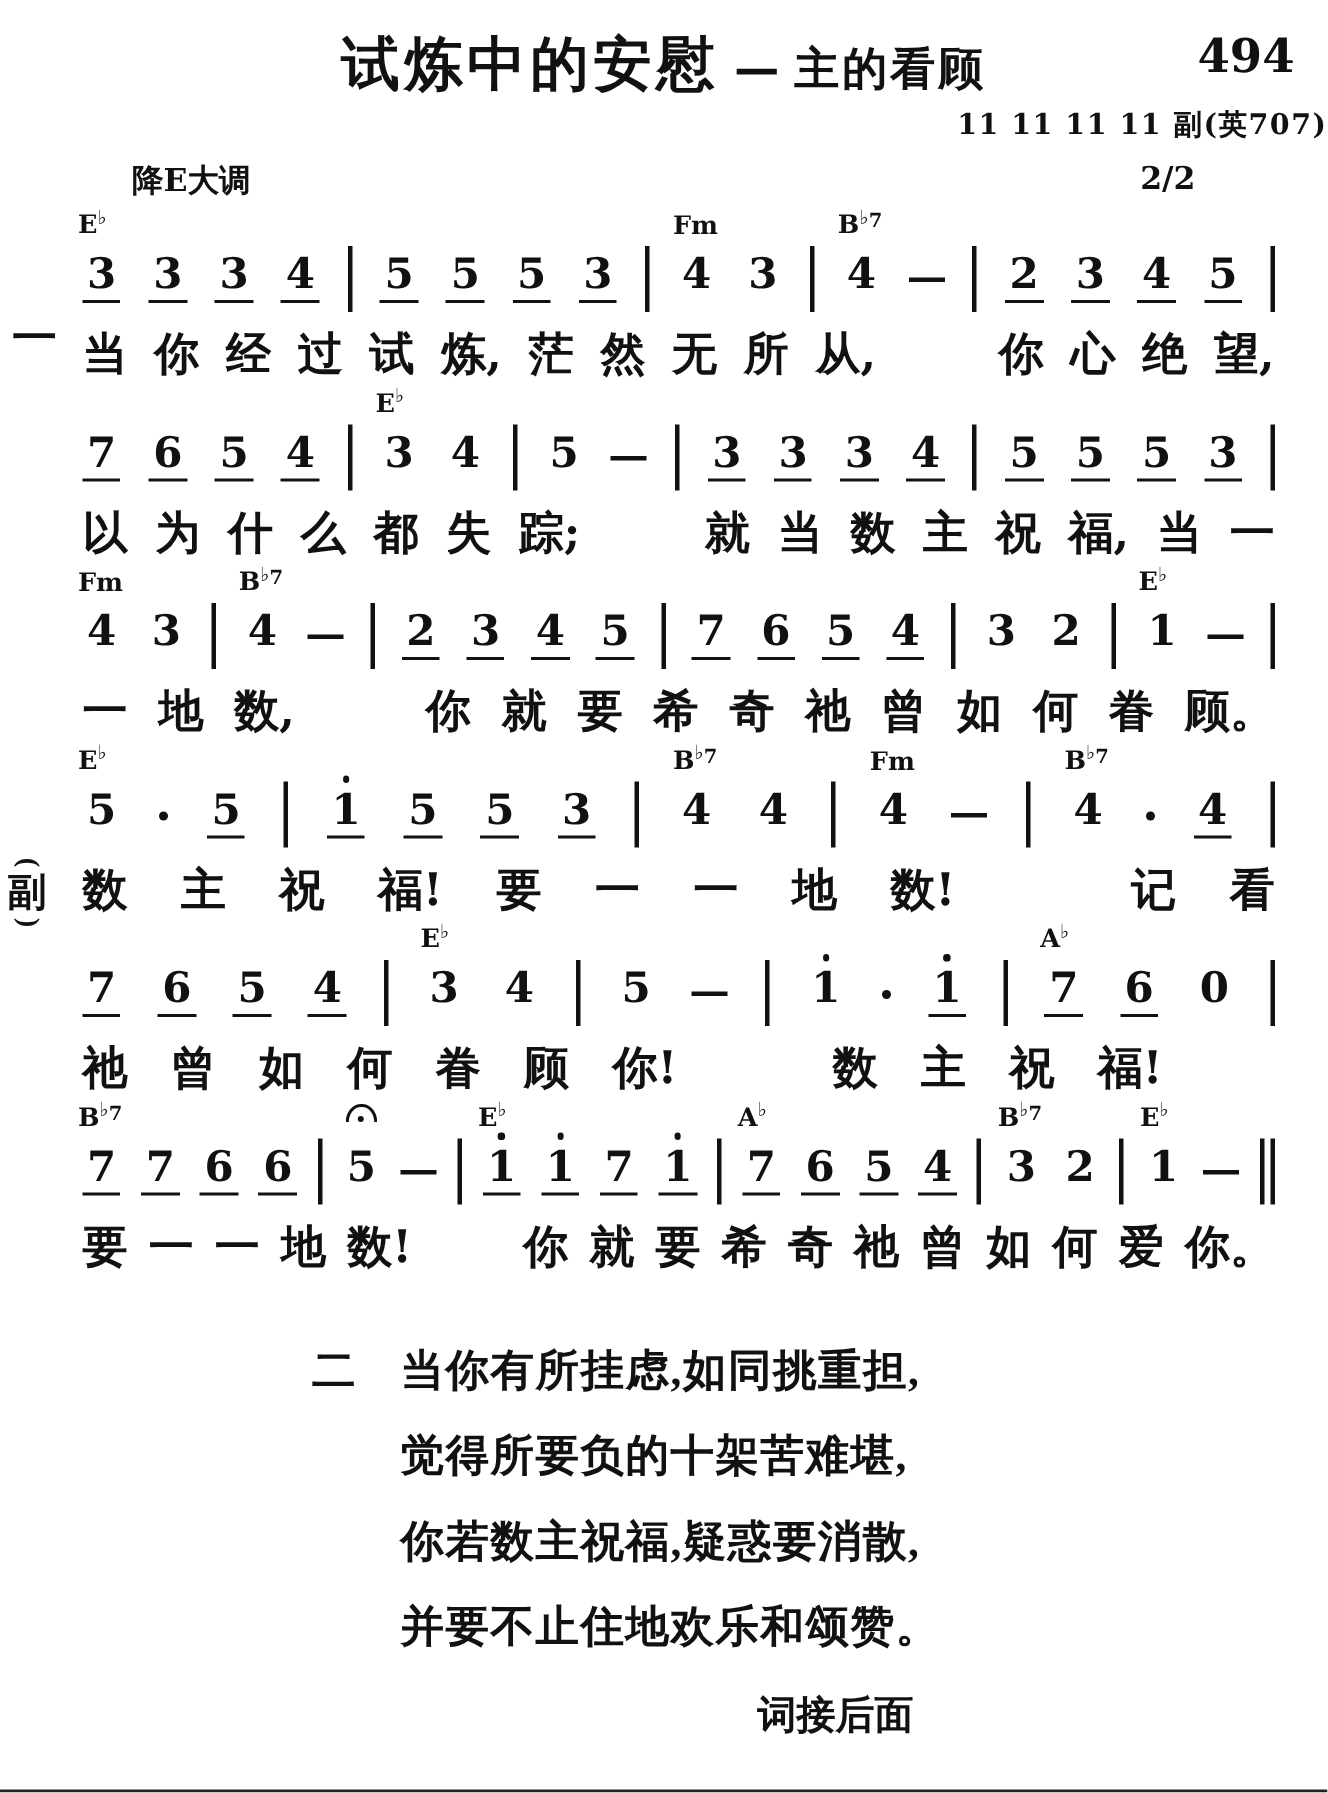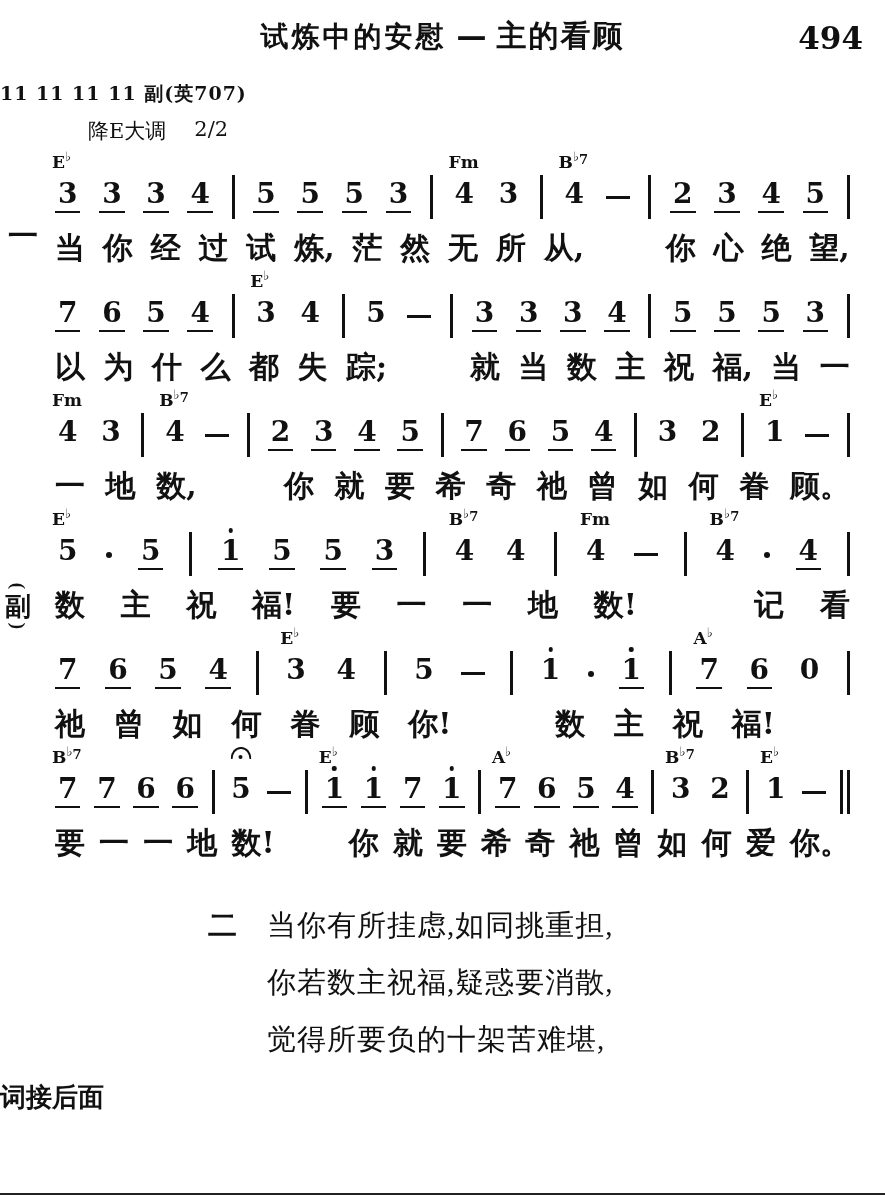--- a/index.html
+++ b/index.html
@@ -3,25 +3,25 @@
 <meta charset="utf-8">
 <style>
   html,body{margin:0;padding:0;}
   body{
     width:885px;height:1195px;position:relative;background:#ffffff;color:#111;
     font-family:"Liberation Serif", serif; overflow:hidden;
   }
   
   .pagenum{position:absolute;top:20px;right:22px;font-size:31px;font-weight:bold;font-family:"DejaVu Serif",serif;}
   .titlewrap{text-align:center;padding-top:16px;white-space:nowrap;}
-  .title-main{font-size:28px;font-weight:900;letter-spacing:3px;font-family:"DejaVu Sans",sans-serif;}
+  .title-main{font-size:39px;font-weight:900;letter-spacing:3px;font-family:"DejaVu Sans",sans-serif;}
   .title-dash{font-size:30px;font-weight:900;margin:0 6px;font-family:"DejaVu Sans",sans-serif;}
   .title-sub{font-size:30px;font-weight:900;letter-spacing:2px;font-family:"DejaVu Sans",sans-serif;}
-  .meter{text-align:left;margin-top:24px;font-size:19px;font-weight:bold;font-family:"DejaVu Serif",serif;letter-spacing:1px;}
-  .keyrow{margin:10px 88px 0 88px;display:flex;justify-content:flex-start;font-size:21px;font-weight:normal;font-family:"DejaVu Serif",serif;gap:28px;}
+  .meter{text-align:right;margin-top:0;font-size:19px;font-weight:bold;font-family:"DejaVu Serif",serif;letter-spacing:1px;}
+  .keyrow{margin:10px 88px 0 88px;display:flex;justify-content:space-between;font-size:21px;font-weight:bold;font-family:"DejaVu Serif",serif;gap:28px;}
   
   .systems{margin-top:2px;}
   .system{position:relative;margin:0 35px 20px 55px;}
   .note-row{display:flex;justify-content:space-between;align-items:flex-end;margin-top:30px;height:38px;}
   .tok{position:relative;}
   .digit{display:inline-block;font-family:"DejaVu Serif",serif;font-weight:bold;font-size:28px;line-height:1;
          padding:1px 3px 3px 3px;border-bottom:2.5px solid transparent;}
   .digit.ul{border-bottom-color:#111;}
   .hidot{position:absolute;top:-8px;left:50%;transform:translateX(-50%);width:4.5px;height:4.5px;border-radius:50%;background:#111;}
   .chord{position:absolute;bottom:calc(100% + 8px);left:-3px;font-family:"DejaVu Serif",serif;
@@ -41,23 +41,23 @@
   .lyric-row{display:flex;justify-content:space-between;align-items:flex-end;margin-top:9px;height:42px;
              font-family:"DejaVu Serif",serif;font-weight:bold;font-size:30px;line-height:1.1;white-space:nowrap;}
   .lgap{width:46px;}
   .vmark{position:absolute;left:-47px;bottom:7px;font-size:30px;font-weight:bold;font-family:"DejaVu Serif",serif;}
   .rmark{position:absolute;left:-50px;bottom:-10px;display:flex;flex-direction:column;align-items:center;}
   .rmark .vp{transform:rotate(90deg);font-size:19px;font-weight:bold;height:10px;line-height:10px;}
   .rmark .fu{font-size:26px;font-weight:bold;line-height:30px;font-family:"DejaVu Serif",serif;}
   
   .verse2{margin:46px 0 0 208px;display:flex;}
   .v2num{font-size:29px;font-weight:bold;margin-right:30px;line-height:40px;}
-  .v2lines{font-size:29px;font-weight:normal;letter-spacing:1px;}
+  .v2lines{font-size:29px;font-weight:bold;letter-spacing:1px;}
   .v2line{height:57px;line-height:40px;}
-  .footer{margin-top:4px;font-size:26px;font-weight:bold;}
+  .footer{margin-left:505px;margin-top:4px;font-size:26px;font-weight:bold;}
   .bottomline{position:absolute;left:0;bottom:0;width:100%;height:2px;background:#222;}
 </style>
 </head>
 <body>
 
 <div class="pagenum">494</div>
 
 <div class="titlewrap">
   <span class="title-main">试炼中的安慰</span>
   <span class="title-dash">—</span>
@@ -331,19 +331,20 @@
         <span class="lchar">爱</span>
         <span class="lchar">你。</span>
       </div>
     </div>
   </div>
 
 <div class="verse2">
   <div class="v2num">二</div>
   <div class="v2lines">
     <div class="v2line">当你有所挂虑,如同挑重担,</div>
+    <div class="v2line">觉得所要负的十架苦难堪,</div>
     <div class="v2line">你若数主祝福,疑惑要消散,</div>
-    <div class="v2line">觉得所要负的十架苦难堪,</div>
+    <div class="v2line">并要不止住地欢乐和颂赞。</div>
   </div>
 </div>
 
 <div class="footer">词接后面</div>
 <div class="bottomline"></div>
 
 </body></html>

